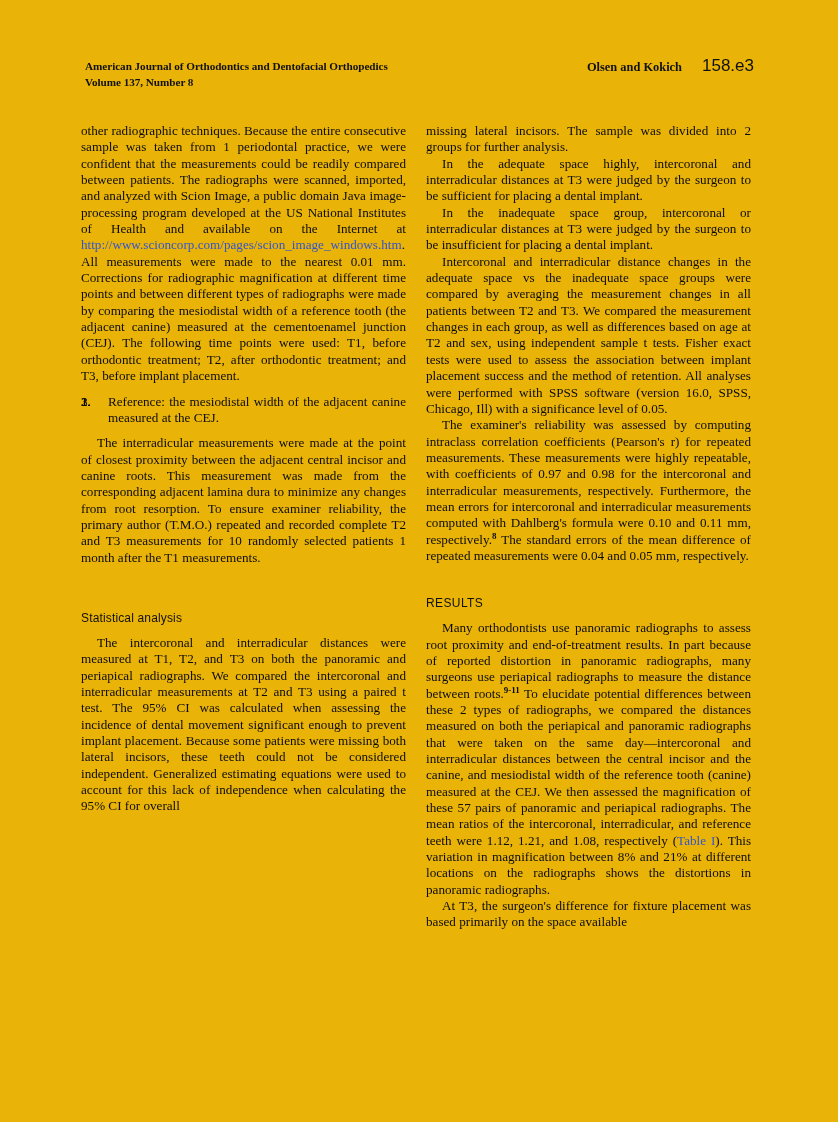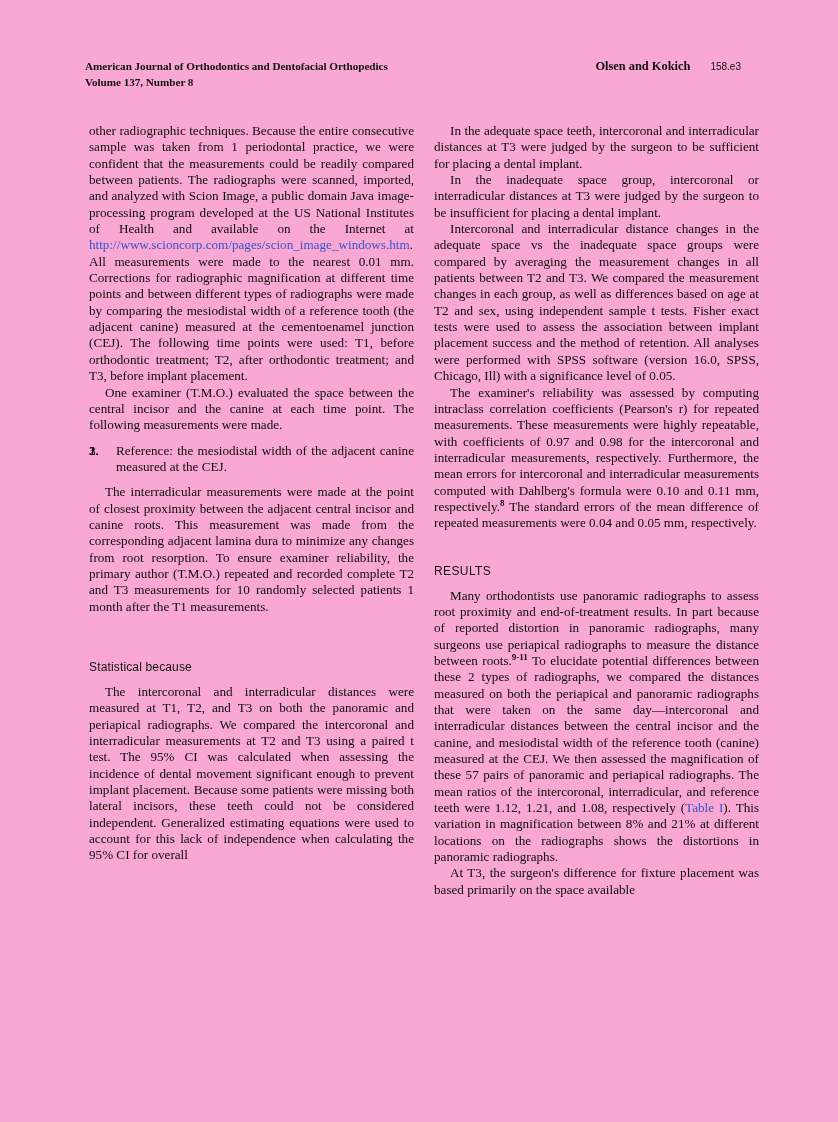--- a/index.html
+++ b/index.html
@@ -14,21 +14,21 @@
     font-family: "Liberation Serif", serif;
     color: #000000;
     -webkit-font-smoothing: antialiased;
   }
 
   .page {
     position: absolute;
     left: 0; top: 0;
     width: 838px;
     height: 1122px;
-    background: #f9a8d4;
+    background: #eab308;
     overflow: hidden;
   }
 
   
   .running-head {
     position: absolute;
     left: 85px;
     top: 58px;
     width: 670px;
     height: 34px;
@@ -40,46 +40,46 @@
     font-family: "Liberation Serif", serif;
     font-weight: bold;
     font-size: 11.2px;
     line-height: 16px;
     letter-spacing: -0.05px;
     color: #111111;
   }
   .rh-left .rh-line2 { display: block; }
   .rh-right {
     position: absolute;
-    right: 14px;
+    right: 1px;
     top: 0;
     display: flex;
     align-items: baseline;
     gap: 20px;
     white-space: nowrap;
   }
   .rh-authors {
     font-family: "Liberation Serif", serif;
     font-weight: bold;
     font-size: 12.4px;
     line-height: 16px;
     color: #111111;
   }
   .rh-pageno {
     font-family: "Liberation Sans", sans-serif;
     font-weight: normal;
-    font-size: 10px;
+    font-size: 17px;
     line-height: 16px;
     color: #111111;
   }
 
   
   .columns {
     position: absolute;
-    left: 89px;
+    left: 81px;
     top: 123px;
     width: 670px;
     height: 940px;
   }
   .col {
     position: absolute;
     top: 0;
     width: 325px;
   }
   .col-left  { left: 0; }
@@ -166,21 +166,20 @@
       <span class="rh-pageno">158.e3</span>
     </div>
   </div>
 
   <div class="columns">
 
     <div class="col col-left">
 
       <p class="body noindent"><span>other radiographic techniques. Because the entire consecutive sample was taken from 1 periodontal practice, we were confident that the measurements could be readily compared between patients. The radiographs were scanned, imported, and analyzed with Scion Image, a public domain Java image-processing program developed at the US National Institutes of Health and available on the Internet at </span><a class="link" href="#">http://www.scioncorp.com/pages/scion_image_windows.htm</a><span>. All measurements were made to the nearest 0.01 mm. Corrections for radiographic magnification at different time points and between different types of radiographs were made by comparing the mesiodistal width of a reference tooth (the adjacent canine) measured at the cementoenamel junction (CEJ). The following time points were used: T1, before orthodontic treatment; T2, after orthodontic treatment; and T3, before implant placement.</span></p>
 
-      <p class="body">One examiner (T.M.O.) evaluated the space between the central incisor and the canine at each time point. The following measurements were made.</p>
 
       <div class="gap-sm"></div>
 
       <ol class="num-list">
         <li>
           <span class="num">1.</span>
         </li>
         <li>
           <span class="num">2.</span>
         </li>
@@ -189,31 +188,32 @@
           <span>Reference: the mesiodistal width of the adjacent canine measured at the CEJ.</span>
         </li>
       </ol>
 
       <div class="gap-sm"></div>
 
       <p class="body">The interradicular measurements were made at the point of closest proximity between the adjacent central incisor and canine roots. This measurement was made from the corresponding adjacent lamina dura to minimize any changes from root resorption. To ensure examiner reliability, the primary author (T.M.O.) repeated and recorded complete T2 and T3 measurements for 10 randomly selected patients 1 month after the T1 measurements.</p>
 
       <div class="gap-xl"></div>
 
-      <h2 class="sub">Statistical because</h2>
+      <h2 class="sub">Statistical analysis</h2>
 
       <div class="gap-sm"></div>
 
       <p class="body">The intercoronal and interradicular distances were measured at T1, T2, and T3 on both the panoramic and periapical radiographs. We compared the intercoronal and interradicular measurements at T2 and T3 using a paired t test. The 95% CI was calculated when assessing the incidence of dental movement significant enough to prevent implant placement. Because some patients were missing both lateral incisors, these teeth could not be considered independent. Generalized estimating equations were used to account for this lack of independence when calculating the 95% CI for overall</p>
     </div>
 
     <div class="col col-right">
 
-
-      <p class="body">In the adequate space teeth, intercoronal and interradicular distances at T3 were judged by the surgeon to be sufficient for placing a dental implant.</p>
+      <p class="body noindent">missing lateral incisors. The sample was divided into 2 groups for further analysis.</p>
+
+      <p class="body">In the adequate space highly, intercoronal and interradicular distances at T3 were judged by the surgeon to be sufficient for placing a dental implant.</p>
 
       <p class="body">In the inadequate space group, intercoronal or interradicular distances at T3 were judged by the surgeon to be insufficient for placing a dental implant.</p>
 
       <p class="body">Intercoronal and interradicular distance changes in the adequate space vs the inadequate space groups were compared by averaging the measurement changes in all patients between T2 and T3. We compared the measurement changes in each group, as well as differences based on age at T2 and sex, using independent sample t tests. Fisher exact tests were used to assess the association between implant placement success and the method of retention. All analyses were performed with SPSS software (version 16.0, SPSS, Chicago, Ill) with a significance level of 0.05.</p>
 
       <p class="body"><span>The examiner's reliability was assessed by computing intraclass correlation coefficients (Pearson's r) for repeated measurements. These measurements were highly repeatable, with coefficients of 0.97 and 0.98 for the intercoronal and interradicular measurements, respectively. Furthermore, the mean errors for intercoronal and interradicular measurements computed with Dahlberg's formula were 0.10 and 0.11 mm, respectively.</span><sup class="ref">8</sup><span> The standard errors of the mean difference of repeated measurements were 0.04 and 0.05 mm, respectively.</span></p>
 
       <div class="gap-lg"></div>
 
       <h2 class="sub caps">RESULTS</h2>

